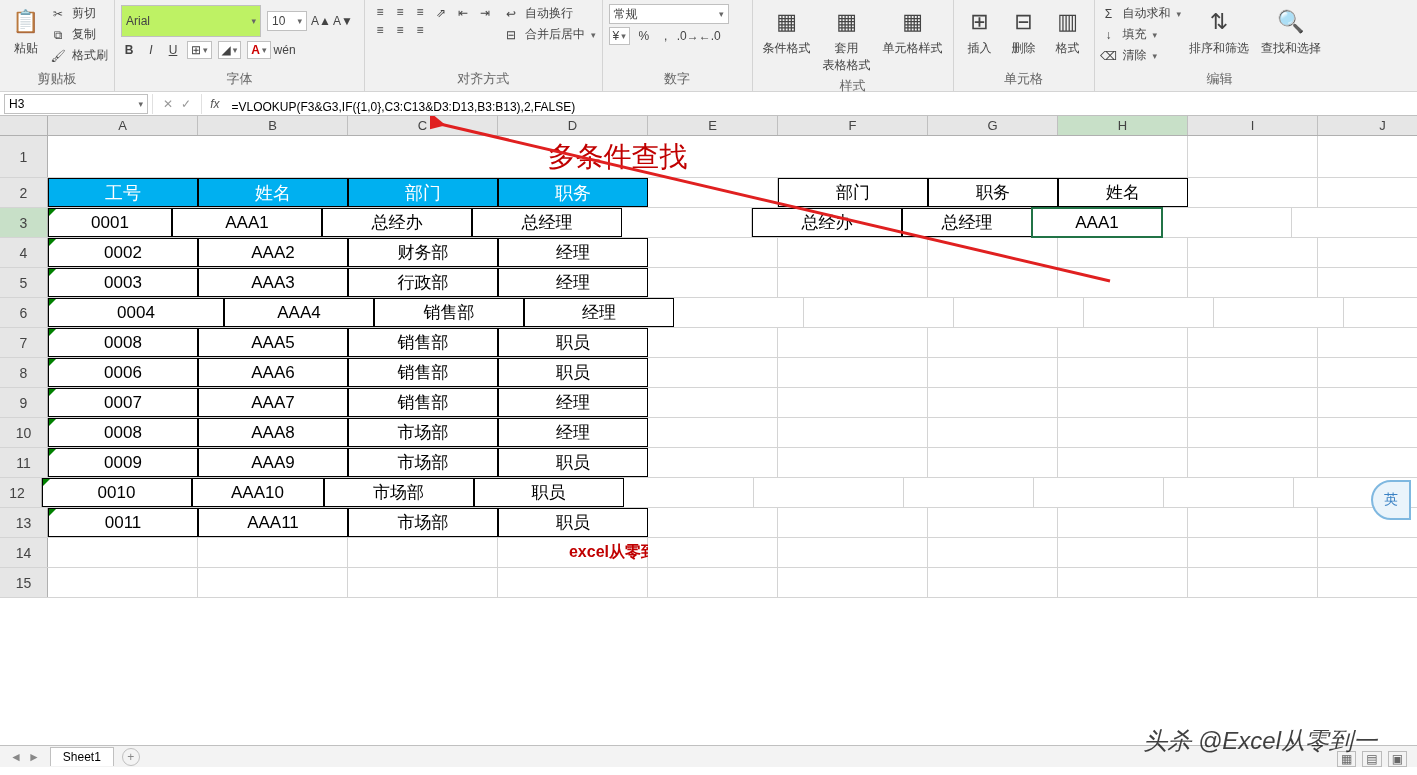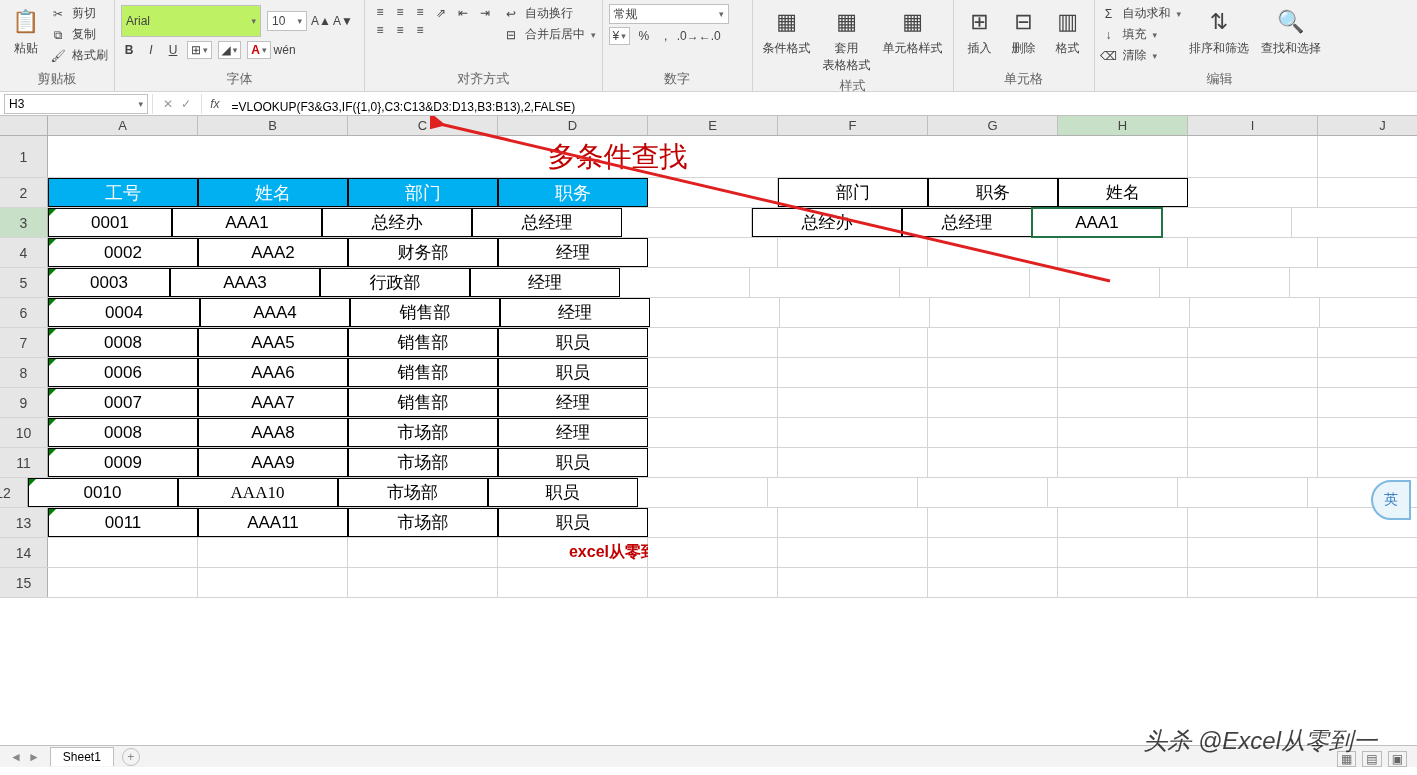--- a/index.html
+++ b/index.html
@@ -317,34 +317,34 @@
         <div class="cell td-b" style="width: 150px;">经理</div>
         <div class="cell " style="width: 130px;"></div>
         <div class="cell " style="width: 150px;"></div>
         <div class="cell " style="width: 130px;"></div>
         <div class="cell " style="width: 130px;"></div>
         <div class="cell " style="width: 130px;"></div>
         <div class="cell " style="width: 130px;"></div>
       </div>
       <div class="row" style="height: 30px;">
         <div class="row-h">5</div>
-        <div class="cell td-b green-mark" style="width: 122px;">0003</div>
+        <div class="cell td-b green-mark" style="width: 150px;">0003</div>
         <div class="cell td-b" style="width: 150px;">AAA3</div>
         <div class="cell td-b" style="width: 150px;">行政部</div>
         <div class="cell td-b" style="width: 150px;">经理</div>
         <div class="cell " style="width: 130px;"></div>
         <div class="cell " style="width: 150px;"></div>
         <div class="cell " style="width: 130px;"></div>
         <div class="cell " style="width: 130px;"></div>
         <div class="cell " style="width: 130px;"></div>
         <div class="cell " style="width: 130px;"></div>
       </div>
       <div class="row" style="height: 30px;">
         <div class="row-h">6</div>
-        <div class="cell td-b green-mark" style="width: 152px;">0004</div>
+        <div class="cell td-b green-mark" style="width: 176px;">0004</div>
         <div class="cell td-b" style="width: 150px;">AAA4</div>
         <div class="cell td-b" style="width: 150px;">销售部</div>
         <div class="cell td-b" style="width: 150px;">经理</div>
         <div class="cell " style="width: 130px;"></div>
         <div class="cell " style="width: 150px;"></div>
         <div class="cell " style="width: 130px;"></div>
         <div class="cell " style="width: 130px;"></div>
         <div class="cell " style="width: 130px;"></div>
         <div class="cell " style="width: 130px;"></div>
       </div>
@@ -409,21 +409,21 @@
         <div class="cell " style="width: 130px;"></div>
         <div class="cell " style="width: 150px;"></div>
         <div class="cell " style="width: 130px;"></div>
         <div class="cell " style="width: 130px;"></div>
         <div class="cell " style="width: 130px;"></div>
         <div class="cell " style="width: 130px;"></div>
       </div>
       <div class="row" style="height: 30px; justify-content: center;">
         <div class="row-h">12</div>
         <div class="cell td-b green-mark" style="width: 150px;">0010</div>
-        <div class="cell td-b" style="width: 160px; font-family: Liberation Serif, serif;">AAA10</div>
+        <div class="cell td-b" style="width: 132px;">AAA10</div>
         <div class="cell td-b" style="width: 150px;">市场部</div>
         <div class="cell td-b" style="width: 150px;">职员</div>
         <div class="cell " style="width: 130px;"></div>
         <div class="cell " style="width: 150px;"></div>
         <div class="cell " style="width: 130px;"></div>
         <div class="cell " style="width: 130px;"></div>
         <div class="cell " style="width: 130px;"></div>
         <div class="cell " style="width: 130px;"></div>
       </div>
       <div class="row" style="height: 30px;">

